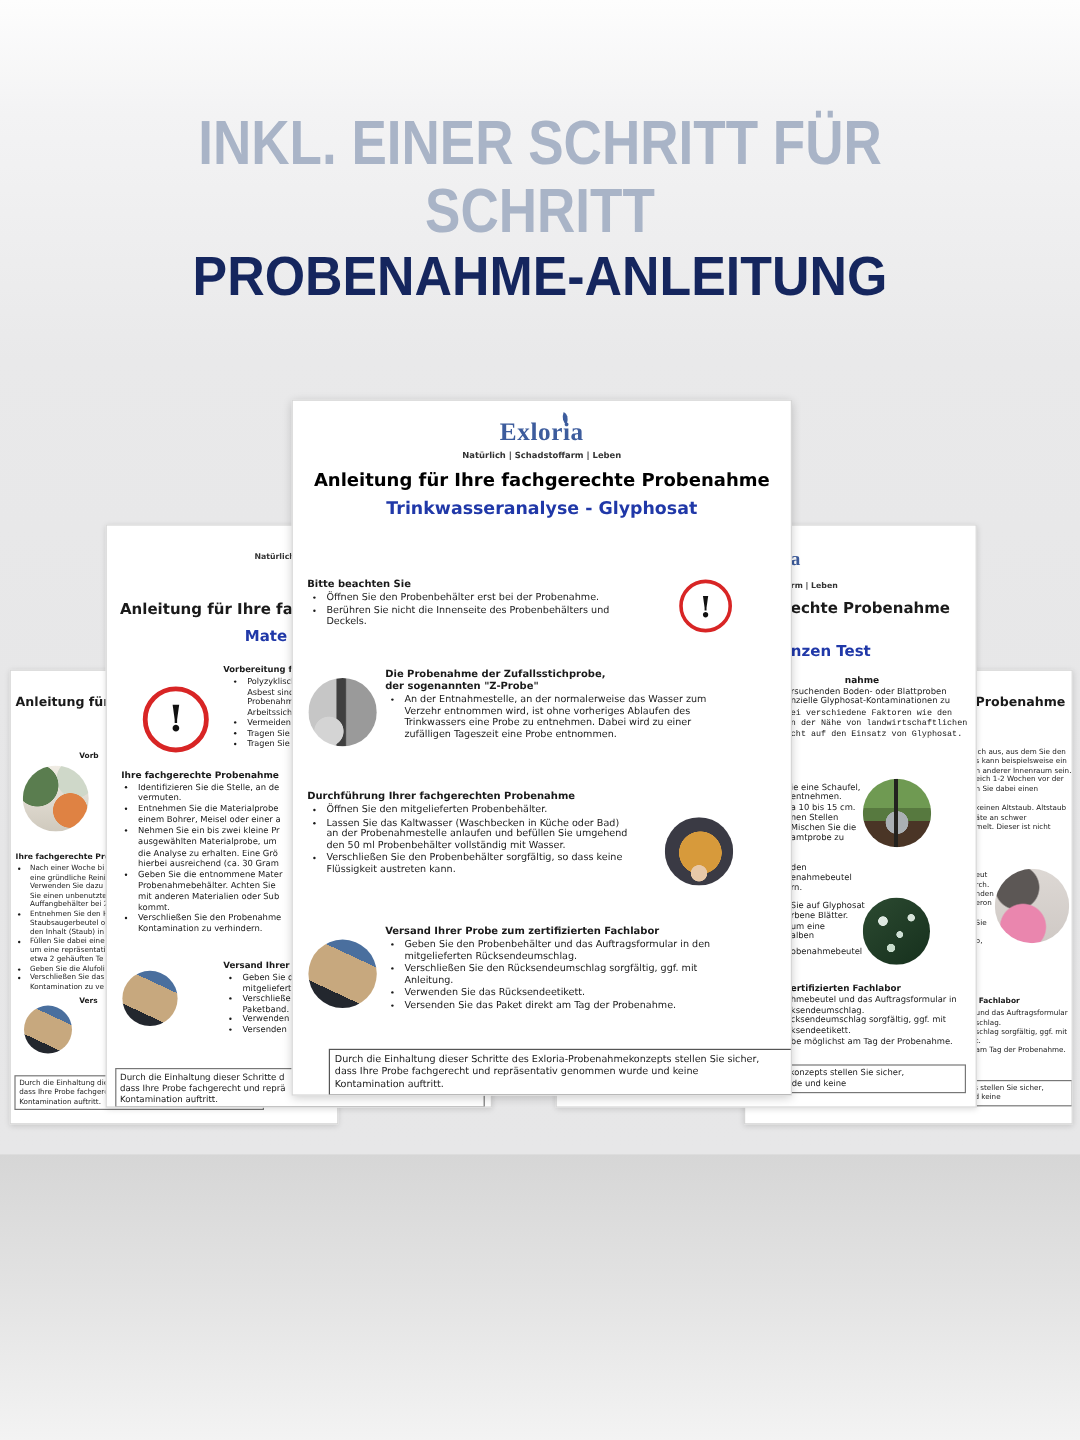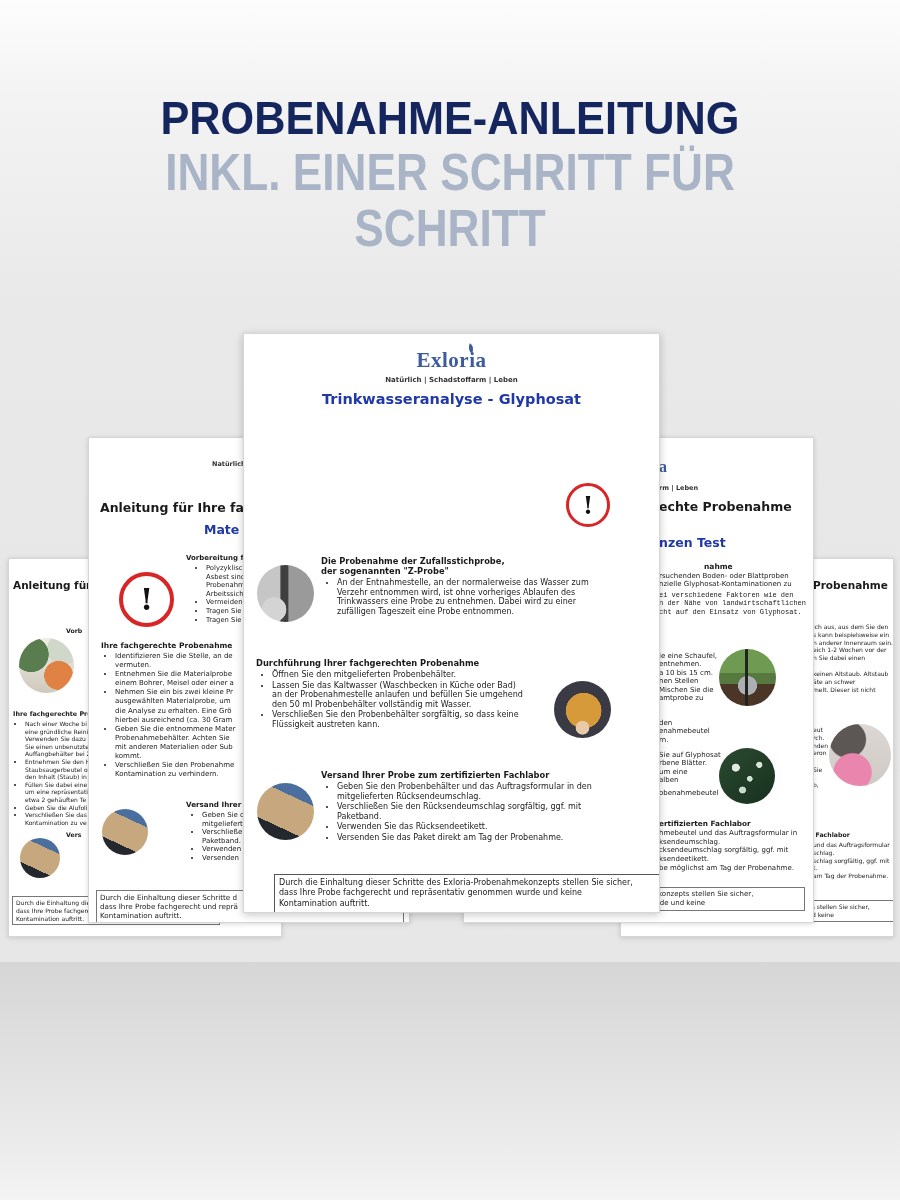--- a/index.html
+++ b/index.html
@@ -68,22 +68,22 @@
     radial-gradient(circle at 30% 25%,#5c5755 0 28%,transparent 30%),
     linear-gradient(180deg,#ddd8d4,#cfc9c5);}
 </style>
 </head>
 <body>
 
 <div class="canvas">
   <div class="bottom-band"></div>
 
   <div class="headline">
+    <div><span class="hl1">INKL. EINER SCHRITT FÜR SCHRITT</span></div>
     <div><span class="hl2">PROBENAHME-ANLEITUNG</span></div>
-    <div><span class="hl1">INKL. EINER SCHRITT FÜR SCHRITT</span></div>
   </div>
 
   <div class="page p-farleft">
     <div class="abs b pre" style="left:4px;top:20px;font-size:10.5px;">Anleitung für I</div>
     <div class="abs b pre" style="left:57px;top:68px;font-size:6.2px;">Vorb</div>
     <div class="photo ph-living" style="left:10px;top:79px;width:55px;height:55px;"></div>
     <div class="abs b pre" style="left:4px;top:151px;font-size:6.4px;">Ihre fachgerechte Probe</div>
     <ul class="fraglist abs" style="left:6px;top:161px;font-size:6px;line-height:7.6px;">
         <li>Nach einer Woche bi
 eine gründliche Reini
@@ -151,23 +151,32 @@
     <div class="photo ph-package" style="left:13px;top:371px;width:46px;height:46px;"></div>
     <div class="sbox preline" style="left:7px;top:452px;width:300px;font-size:7.2px;line-height:9px;">Durch die Einhaltung dieser Schritte d
 dass Ihre Probe fachgerecht und reprä
 Kontamination auftritt.</div>
   </div>
 
   <div class="page p-front">
     <div class="f-head">
       <div><span class="f-logo"><span>Exloria</span><span class="leaf"></span></span></div>
       <div class="f-tag">Natürlich | Schadstoffarm | Leben</div>
+      <div class="f-title">Anleitung für Ihre fachgerechte Probenahme</div>
       <div class="f-sub">Trinkwasseranalyse - Glyphosat</div>
     </div>
 
+    <div class="abs" style="left:12px;top:147px;width:292px;">
+      <div class="doc-h">Bitte beachten Sie</div>
+      <ul class="doclist">
+          <li>Öffnen Sie den Probenbehälter erst bei der Probenahme.</li>
+          <li>Berühren Sie nicht die Innenseite des Probenbehälters und
+Deckels.</li>
+        </ul>
+    </div>
     <div class="warn abs" style="left:322px;top:149px;width:38px;height:38px;font-size:24px;">!</div>
 
     <div class="photo ph-faucet" style="left:13px;top:231px;width:57px;height:57px;"></div>
     <div class="abs" style="left:77px;top:222px;width:300px;">
       <div class="doc-h">Die Probenahme der Zufallsstichprobe,
 der sogenannten "Z-Probe"</div>
       <ul class="doclist">
           <li>An der Entnahmestelle, an der normalerweise das Wasser zum
 Verzehr entnommen wird, ist ohne vorheriges Ablaufen des
 Trinkwassers eine Probe zu entnehmen. Dabei wird zu einer
@@ -188,21 +197,21 @@
     </div>
     <div class="photo ph-kitchen" style="left:310px;top:347px;width:57px;height:57px;"></div>
 
     <div class="photo ph-package" style="left:13px;top:449px;width:57px;height:57px;"></div>
     <div class="abs" style="left:77px;top:436px;width:310px;">
       <div class="doc-h">Versand Ihrer Probe zum zertifizierten Fachlabor</div>
       <ul class="doclist">
           <li>Geben Sie den Probenbehälter und das Auftragsformular in den
 mitgelieferten Rücksendeumschlag.</li>
           <li>Verschließen Sie den Rücksendeumschlag sorgfältig, ggf. mit
-Paketband.</li>
+Anleitung.</li>
           <li>Verwenden Sie das Rücksendeetikett.</li>
           <li>Versenden Sie das Paket direkt am Tag der Probenahme.</li>
         </ul>
     </div>
 
     <div class="fbox" style="left:3px;top:540px;width:386px;margin-left:27px;">Durch die Einhaltung dieser Schritte des Exloria-Probenahmekonzepts stellen Sie sicher,
 dass Ihre Probe fachgerecht und repräsentativ genommen wurde und keine
 Kontamination auftritt.</div>
   </div>
 

